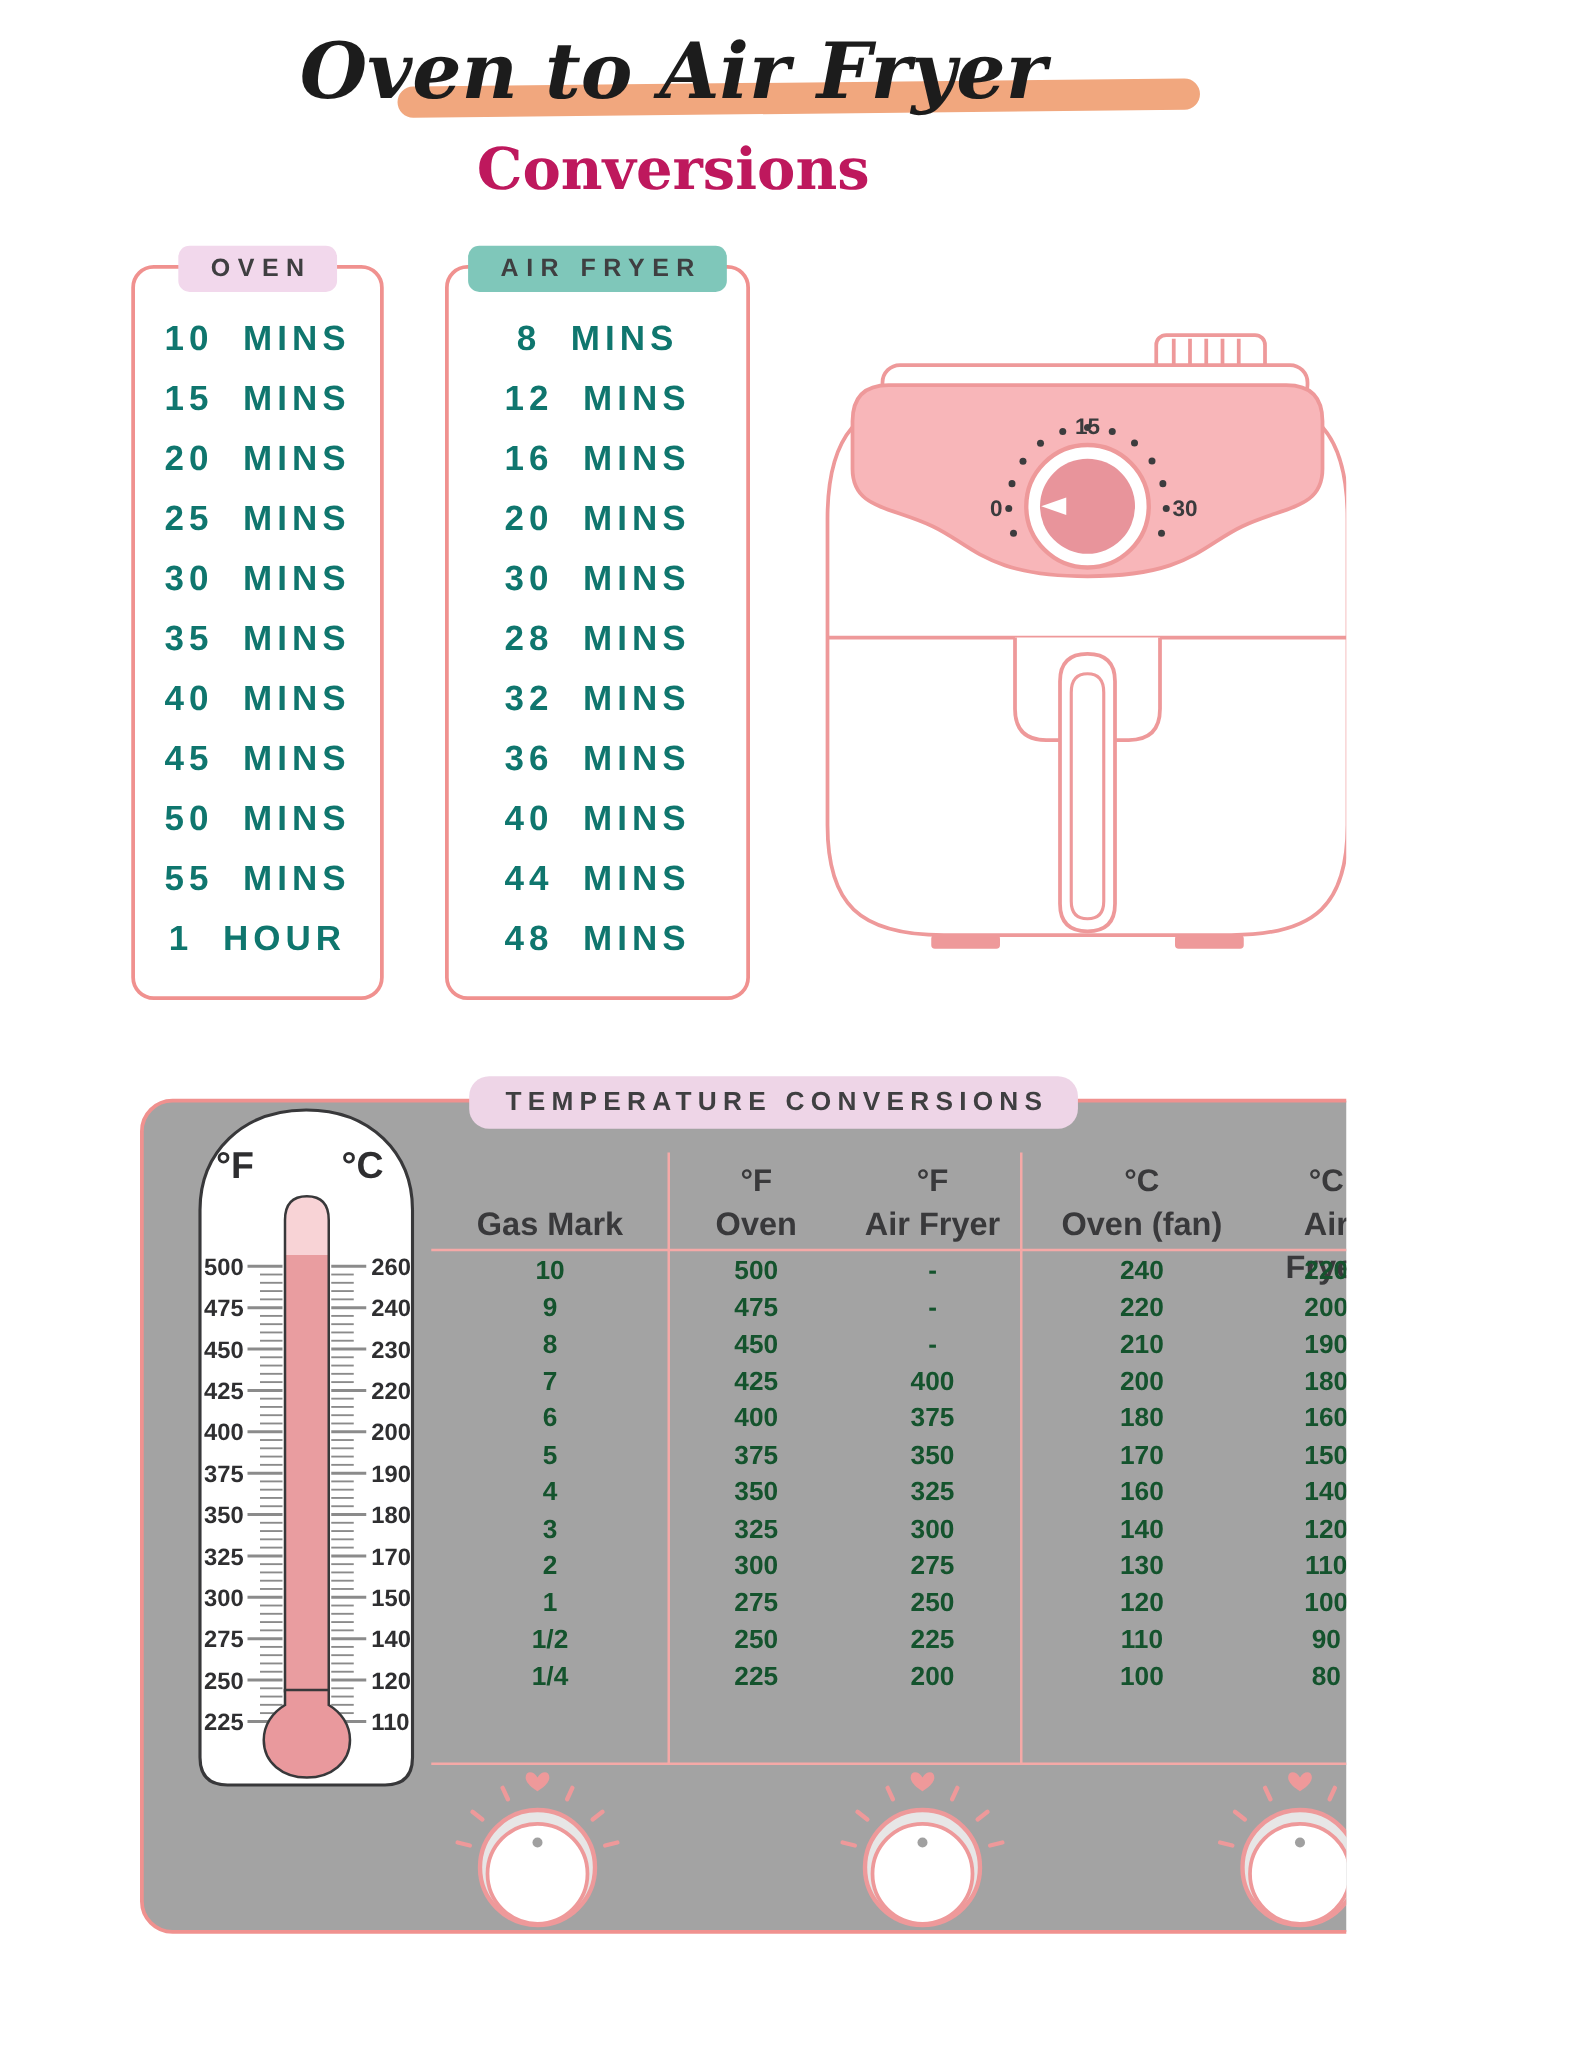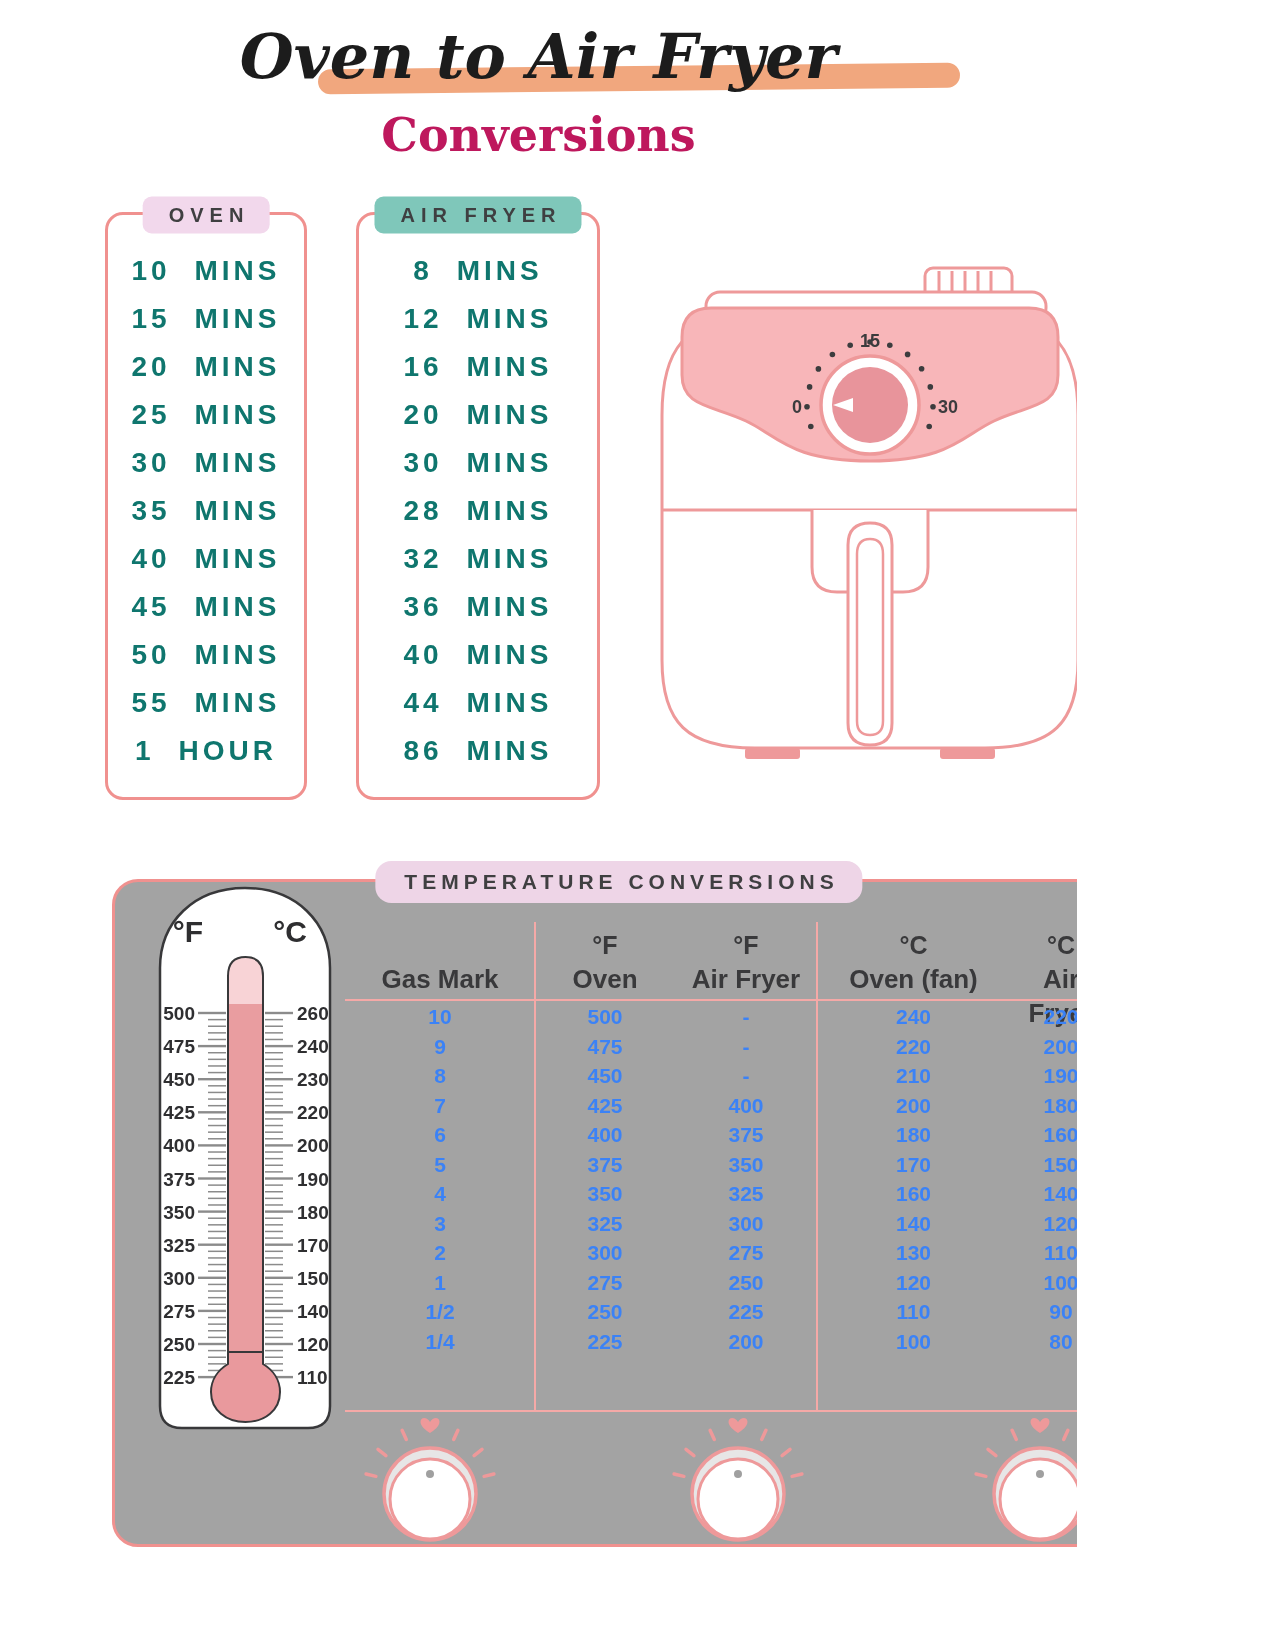--- a/index.html
+++ b/index.html
@@ -40,21 +40,21 @@
             font-size:21px;font-weight:700;letter-spacing:5px;color:#3f3f41;white-space:nowrap;}
   .svg-abs{position:absolute;}
   
   .t-head,.t-body{position:absolute;left:345px;display:grid;
                   grid-template-columns:190px 140px 142px 193px 102px;}
   .t-head{top:928px;}
   .t-body{top:1002px;grid-auto-rows:29.5px;}
   .t-hcell{text-align:center;}
   .t-sym{display:block;font-size:25px;font-weight:700;height:34px;line-height:34px;color:#39393b;}
   .t-name{display:block;font-size:26px;font-weight:600;height:34px;line-height:34px;color:#39393b;}
-  .tcell{text-align:center;font-size:21px;font-weight:600;line-height:29.5px;color:#3b82f6;}
+  .tcell{text-align:center;font-size:21px;font-weight:600;line-height:29.5px;color:#14532d;}
   .hline{position:absolute;height:2px;background:var(--table-line);}
   .vline{position:absolute;width:2px;background:var(--table-line);}
   .rule-head{left:345px;top:999px;width:767px;}
   .rule-bottom{left:345px;top:1410px;width:767px;}
   .div-1{left:534px;top:922px;height:490px;}
   .div-2{left:816px;top:922px;height:490px;}
   
   .knob-wrap{position:absolute;top:1406px;width:140px;height:150px;}
   
   .footer{position:absolute;left:0;top:1652px;width:100%;text-align:center;}
@@ -97,21 +97,21 @@
         <li>8 MINS</li>
         <li>12 MINS</li>
         <li>16 MINS</li>
         <li>20 MINS</li>
         <li>30 MINS</li>
         <li>28 MINS</li>
         <li>32 MINS</li>
         <li>36 MINS</li>
         <li>40 MINS</li>
         <li>44 MINS</li>
-        <li>86 MINS</li>
+        <li>48 MINS</li>
       </ul>
   </div>
 
   <svg class="svg-abs" style="left:650px;top:255px;" width="430" height="515" viewBox="0 0 430 515">
 
     <rect x="275" y="13" width="87" height="32" rx="8" style="fill:#fff;stroke:var(--pink-outline);stroke-width:3"></rect>
     <g style="stroke:var(--pink-outline);stroke-width:3">
       <line x1="289" y1="16" x2="289" y2="42"></line>
         <line x1="302" y1="16" x2="302" y2="42"></line>
       <line x1="315" y1="16" x2="315" y2="42"></line>

